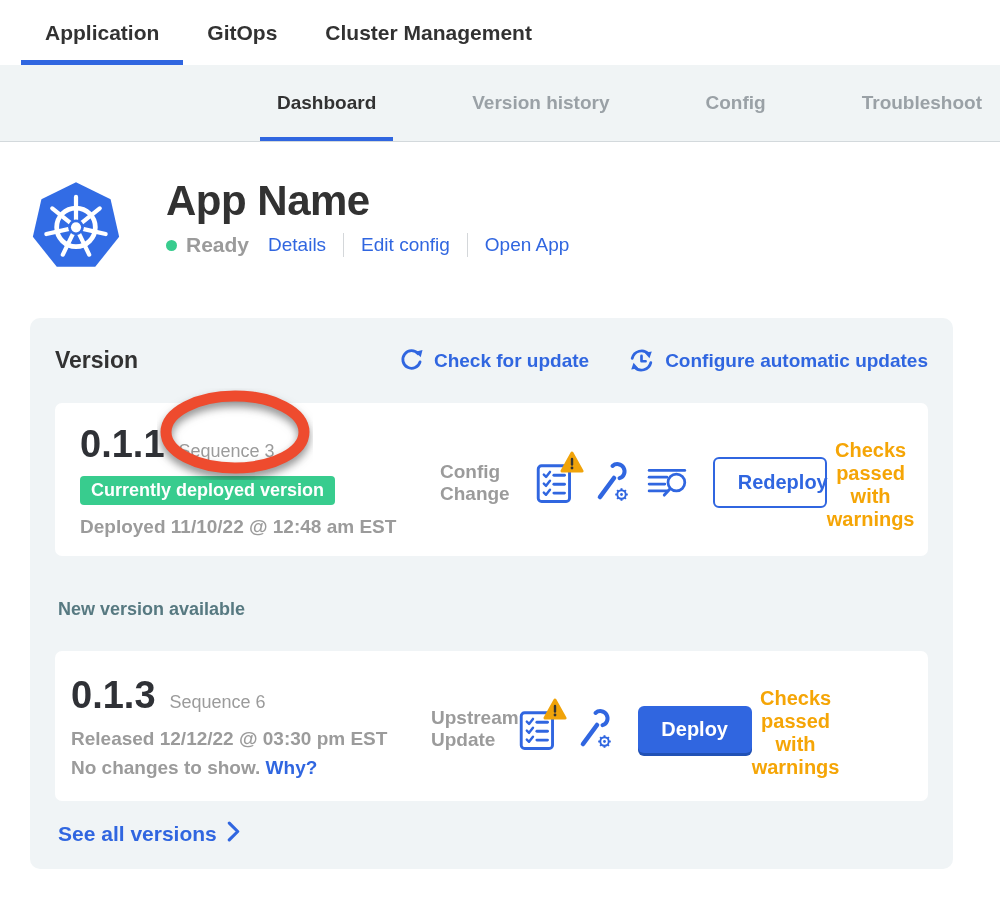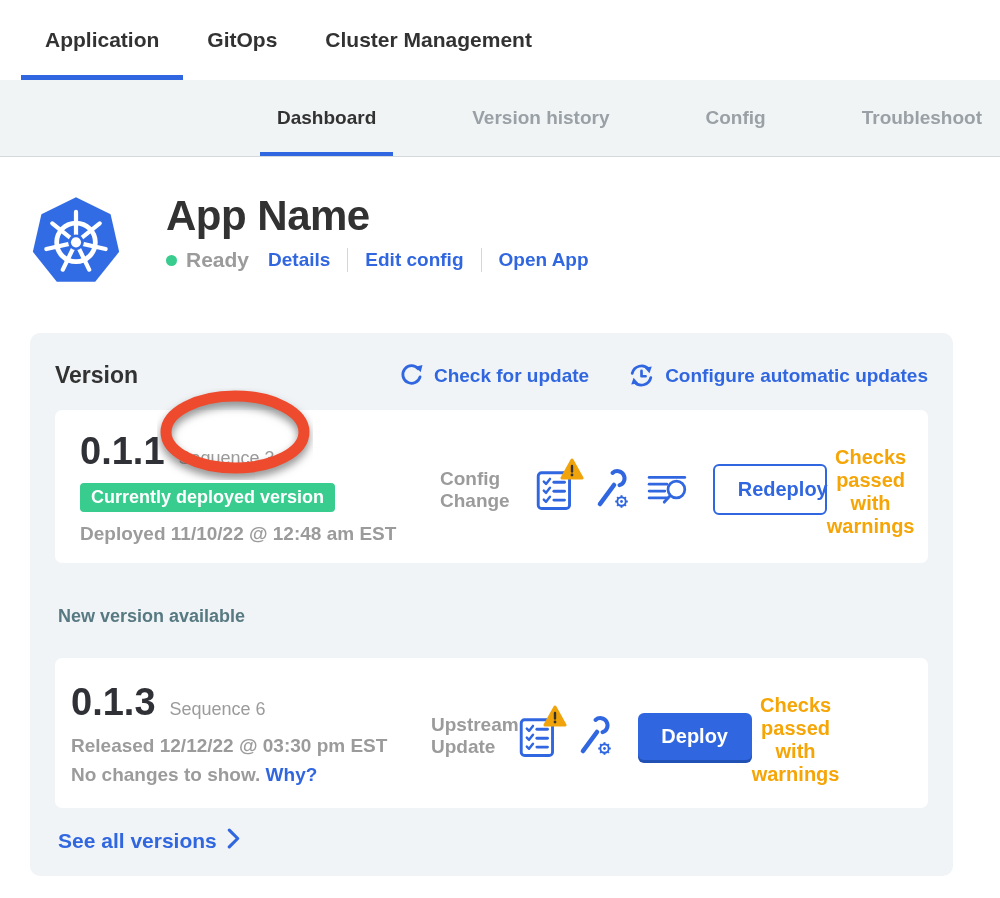--- a/index.html
+++ b/index.html
@@ -10,21 +10,21 @@
     font-family: "Liberation Sans", sans-serif;
     color: #323232;
     overflow: hidden;
     position: relative;
   }
   a { text-decoration: none; }
 
   
   .top-nav {
     display: flex; align-items: stretch; gap: 48px;
-    height: 80px; padding-left: 45px; background: #fff;
+    height: 65px; padding-left: 45px; background: #fff;
   }
   .top-nav-item {
     display: flex; align-items: center; position: relative;
     font-size: 21px; font-weight: 700; color: #323232;
     cursor: pointer; white-space: nowrap;
   }
   .top-nav-item.active::after {
     content: ""; position: absolute; left: -24px; right: -24px;
     bottom: 0; height: 5px; background: #3066e0;
   }
@@ -53,30 +53,30 @@
   .app-title {
     margin: 2px 0 10px 0; font-size: 42px; font-weight: 800;
     letter-spacing: -0.5px; color: #323232; line-height: 1.05;
   }
   .app-meta { display: flex; align-items: center; }
   .status-dot {
     width: 11px; height: 11px; border-radius: 50%;
     background: #38cc8e; margin-right: 9px; flex: none;
   }
   .status-text { font-size: 21px; font-weight: 600; color: #9b9b9b; margin-right: 19px; }
-  .meta-link { color: #3066e0; font-weight: 700; font-size: 19px; cursor: pointer; }
+  .meta-link { color: #3066e0; font-weight: 400; font-size: 19px; cursor: pointer; }
   .meta-pipe { width: 1px; height: 24px; background: #d4d7da; margin: 0 17px; }
 
   
   .version-section {
     width: 923px; margin: 44px 0 0 30px;
     background: #f0f4f6; border-radius: 10px;
     padding: 28px 25px 22px 25px;
   }
-  .section-head { display: flex; justify-content: space-between; align-items: center; margin-bottom: 20px; }
+  .section-head { display: flex; justify-content: space-between; align-items: center; margin-bottom: 28px; }
   .section-title { margin: 0; font-size: 23px; font-weight: 700; color: #323232; line-height: 27px; }
   .section-actions { display: flex; gap: 38px; align-items: center; }
   .action-link { display: flex; align-items: center; gap: 9px; color: #3066e0; font-weight: 700; font-size: 19px; cursor: pointer; }
   .action-link svg { display: block; }
 
   .version-card {
     background: #ffffff; border-radius: 7px;
     padding: 18px 25px; display: flex; width: 873px;
   }
   .card-deployed { height: 153px; }

